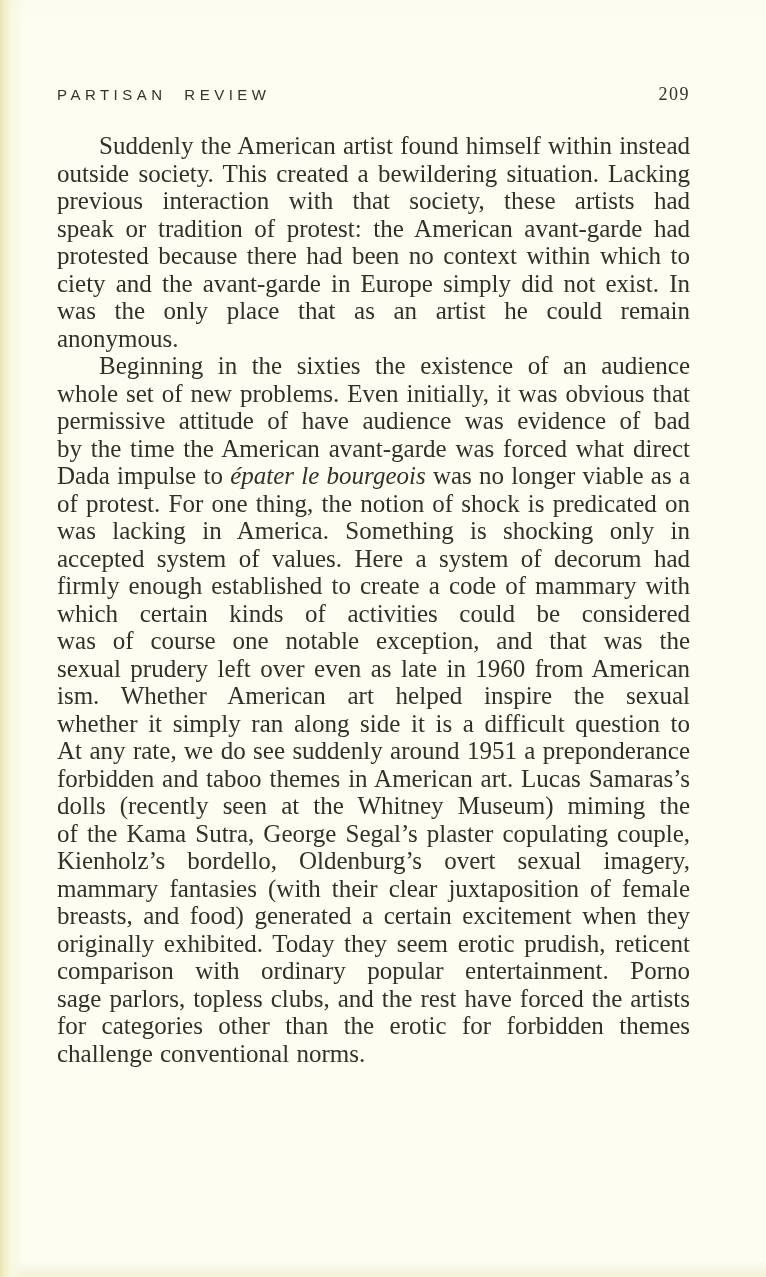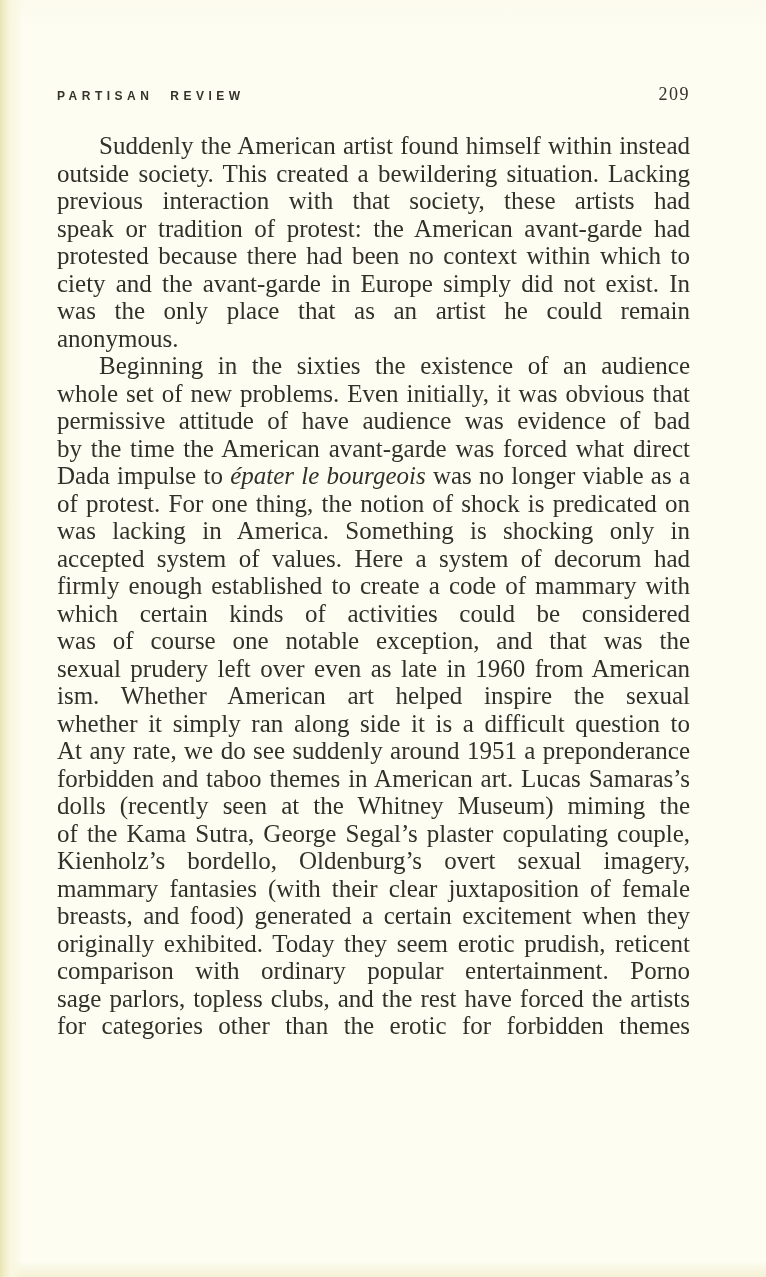--- a/index.html
+++ b/index.html
@@ -26,22 +26,22 @@
     width: 633px;
   }
   .header {
     display: flex;
     justify-content: space-between;
     align-items: baseline;
     margin-bottom: 27px;
   }
   .journal {
     font-family: "Liberation Sans", sans-serif;
-    font-size: 12px;
-    font-weight: bold;
+    font-size: 15px;
+    font-weight: normal;
     letter-spacing: 4.5px;
     word-spacing: 9px;
     color: #35332c;
   }
   .pagenum {
     font-family: "Liberation Serif", serif;
     font-size: 18px;
     letter-spacing: 1.5px;
     color: #33312a;
   }
@@ -101,16 +101,17 @@
           <div class="line">forbidden and taboo themes in American art. Lucas Samaras’s plaster</div>
           <div class="line">dolls (recently seen at the Whitney Museum) miming the positions</div>
           <div class="line">of the Kama Sutra, George Segal’s plaster copulating couple, Ed</div>
           <div class="line">Kienholz’s bordello, Oldenburg’s overt sexual imagery, Wesselman’s</div>
           <div class="line">mammary fantasies (with their clear juxtaposition of female genitalia,</div>
           <div class="line">breasts, and food) generated a certain excitement when they were</div>
           <div class="line">originally exhibited. Today they seem erotic prudish, reticent in</div>
           <div class="line">comparison with ordinary popular entertainment. Porno movies, mas-</div>
           <div class="line">sage parlors, topless clubs, and the rest have forced the artists to look</div>
           <div class="line">for categories other than the erotic for forbidden themes which might</div>
+          <div class="line flush">challenge conventional norms.</div>
         </div>
       </div>
   </div>
 </div>
 
 </body></html>

